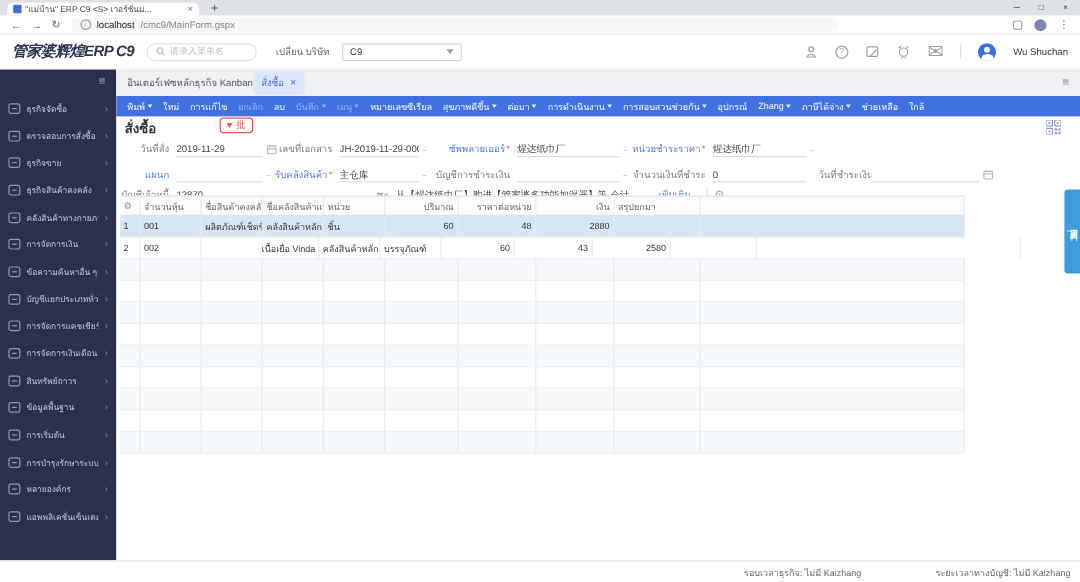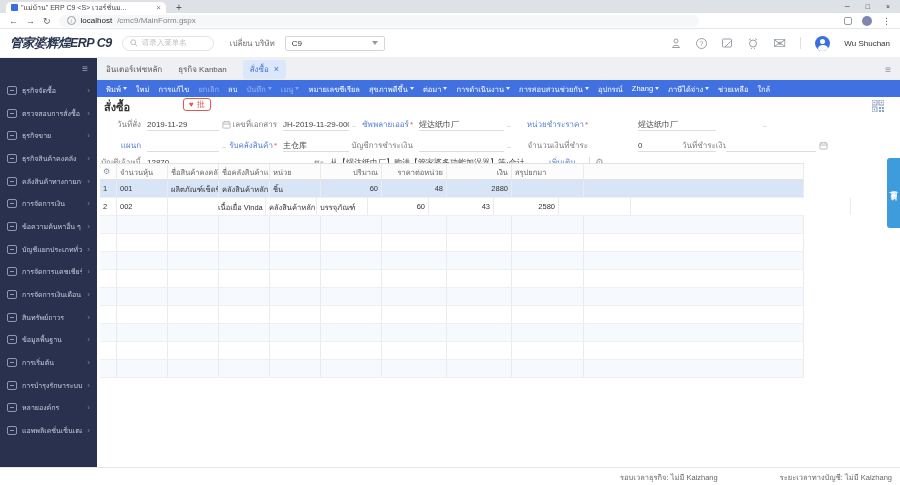--- a/index.html
+++ b/index.html
@@ -66,22 +66,22 @@
   .frow{position:absolute;left:0;right:0;height:17px;}
   .r1{top:19px;}.r2{top:40px;}.r3{top:57px;}
   .ffield{position:absolute;height:16px;display:flex;align-items:center;top:0;}
   .flabel{color:#7a7a7a;text-align:right;padding-right:6px;white-space:nowrap;overflow:hidden;flex-shrink:0;}
   .flabel.link{color:#4d7cd6;}
   .req{color:#e25a50;margin-left:1px;}
   .fvalue{border-bottom:1px solid #ddd;color:#444;height:13px;line-height:13px;white-space:nowrap;overflow:hidden;flex-shrink:0;}
   .ficon{color:#b5b5b5;font-size:7px;margin-left:3px;letter-spacing:-1px;}
   .fc1{left:2px;}  .fc1 .flabel{width:48px;} .fc1 .fvalue{width:72px;}
   .fc2{left:100px;}.fc2 .flabel{width:86px;} .fc2 .fvalue{width:66px;}
-  .fc3{left:246px;}.fc3 .flabel{width:76px;} .fc3 .fvalue{width:85px;}
-  .fc4{left:425px;gap:44px;}.fc4 .flabel{width:72px;} .fc4 .fvalue{width:78px;}
+  .fc3{left:258px;}.fc3 .flabel{width:76px;} .fc3 .fvalue{width:85px;}
+  .fc4{left:425px;}.fc4 .flabel{width:72px;} .fc4 .fvalue{width:78px;}
   .fc5{left:585px;}.fc5 .flabel{width:44px;} .fc5 .fvalue{width:90px;}
   .fsum{left:147px;}.fsum .flabel{width:86px;}.fsum .fvalue{width:194px;}
   .fmore{left:452px;color:#4d7cd6;display:flex;align-items:center;gap:5px;}
   .vdiv{width:1px;height:10px;background:#ddd;}
   .gear{color:#9aa0a6;font-size:9px;}
   
   .gridwrap{position:absolute;top:105px;left:3px;width:704px;font-size:7.5px;color:#333;}
   .ghrow{display:flex;height:17px;border-top:1px solid #e2e2e2;border-bottom:1px solid #e2e2e2;background:#fcfcfd;color:#666;}
   .gcell{padding:0 3px;display:flex;align-items:center;border-right:1px solid #ebebeb;overflow:hidden;white-space:nowrap;flex-shrink:0;}
   .gcell.ar{justify-content:flex-end;}
@@ -260,21 +260,21 @@
           <div class="sitem">
             <span class="s-ico"></span>
             <span class="slabel">แอพพลิเคชั่นเซ็นเตอร์</span>
             <span class="chev">›</span>
           </div>
         </div>
     </div>
 
     <div class="content">
       <div class="tabbar">
-        <div style="display:flex;gap:16px;align-items:center;">
+        <div style="display:flex;align-items:center;">
             <div class="ttab">อินเตอร์เฟซหลัก</div>
             <div class="ttab">ธุรกิจ Kanban</div>
             <div class="ttab active">สั่งซื้อ<span class="tclose">×</span></div>
           </div>
         <span class="tabbar-menu">≡</span>
       </div>
 
       <div class="toolbar">
           <div class="titem">พิมพ์<span class="caret"></span></div>
           <div class="titem">ใหม่</div>

